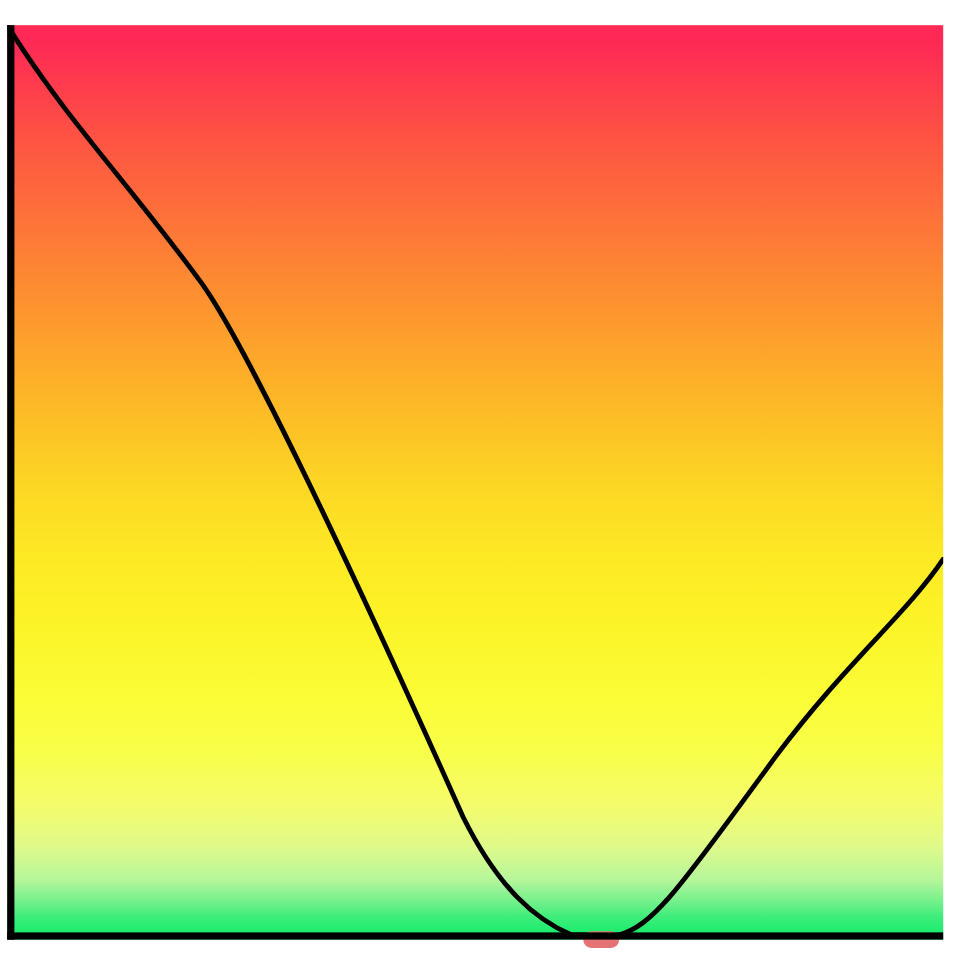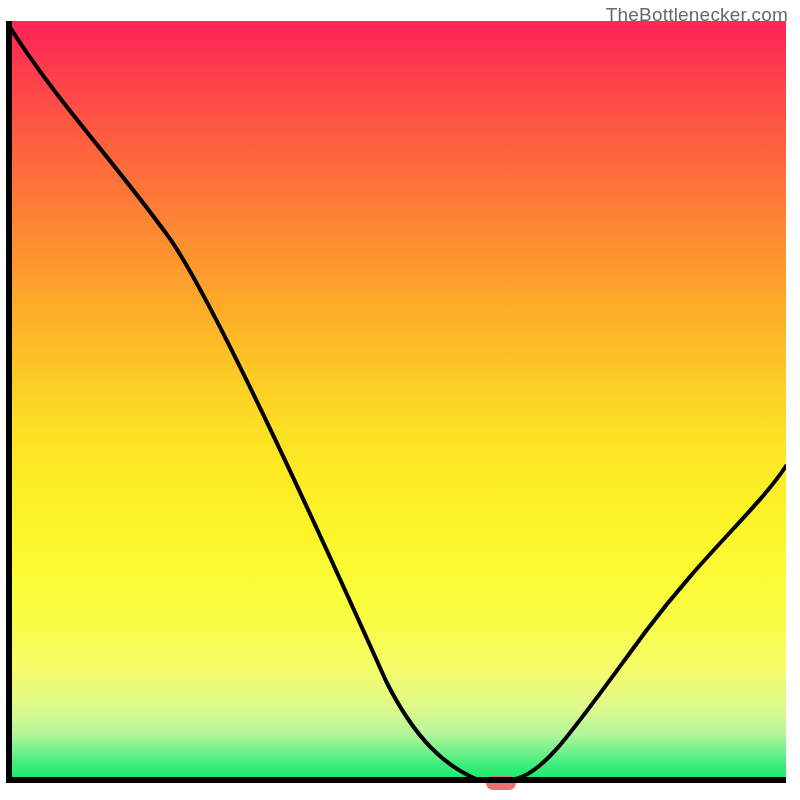--- a/index.html
+++ b/index.html
@@ -89,21 +89,20 @@
     left: 0;
     bottom: 0;
     width: 100%;
     height: 6px;
   }
 </style>
 </head>
 <body>
 
 <div class="chart-container">
-  <div class="watermark">TheBottlenecker.com</div>
 
   <div class="plot-frame">
     <div class="gradient-bg"></div>
 
     <svg class="plot-svg" viewBox="0 0 780 762" preserveAspectRatio="none">
       <path d="M 0 0
                C 50 80, 100 130, 162 215
                C 180 240, 230 325, 380 660
                C 410 720, 440 745, 470 758
                L 510 758

